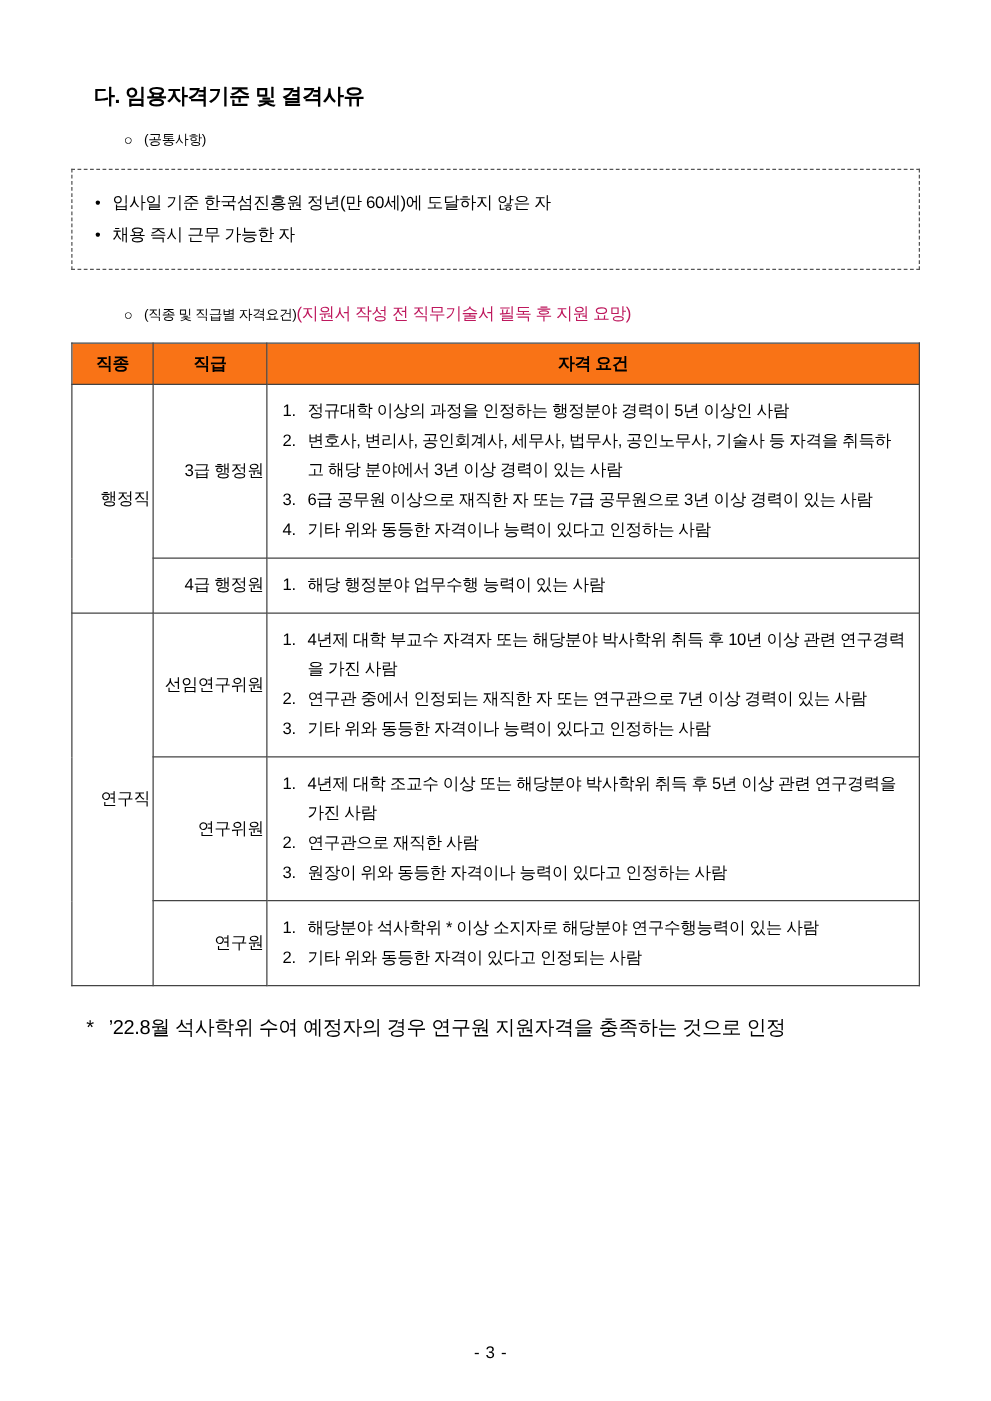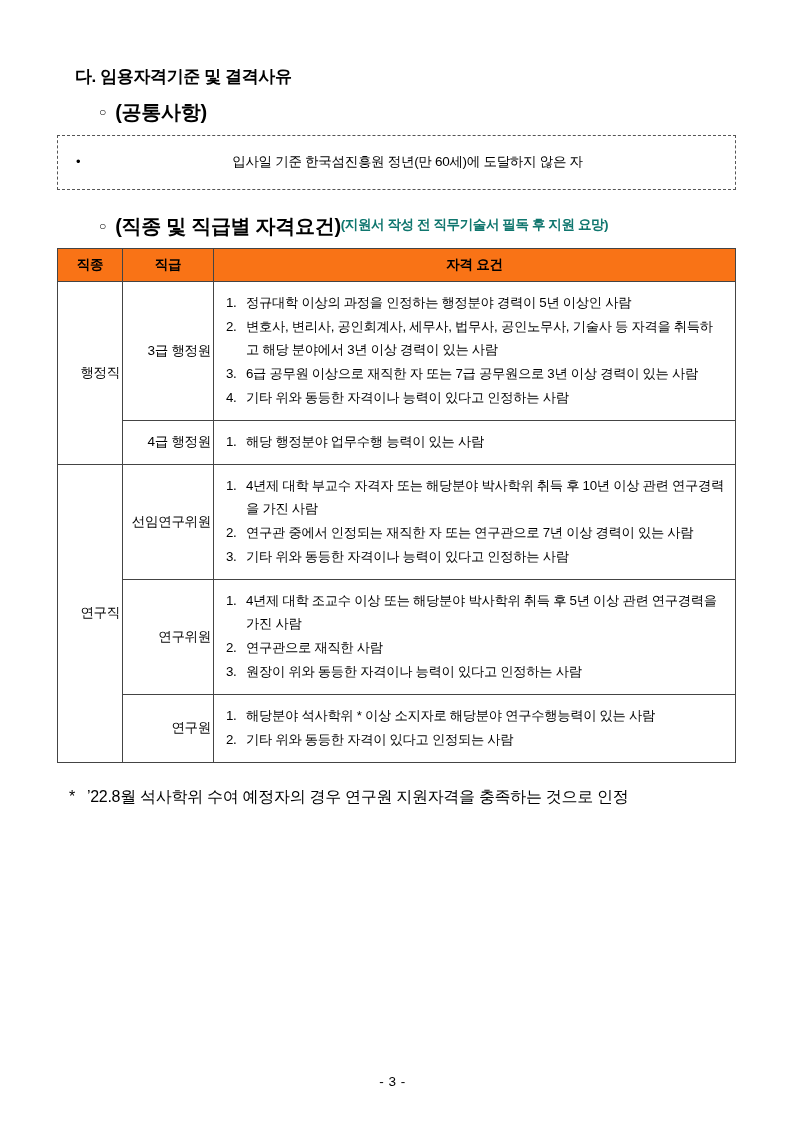--- a/index.html
+++ b/index.html
@@ -39,29 +39,29 @@
     align-items: flex-start;
     margin: 14px 0 0 42px;
   }
   .circle-marker {
     font-size: 12px;
     line-height: 20px;
     margin-right: 9px;
     flex: 0 0 auto;
   }
   .circle-text {
-    font-size: 20px;
-    font-weight: bold;
+    font-size: 11px;
+    font-weight: normal;
     letter-spacing: -0.3px;
     line-height: 20px;
   }
   .blue-note {
-    color: #0f766e;
-    font-size: 13.5px;
-    font-weight: bold;
+    color: #be185d;
+    font-size: 13.5px;
+    font-weight: normal;
     letter-spacing: -0.4px;
   }
 
   
   .common-box {
     margin: 13px 0 0 0;
     border: 1px dashed #555555;
     padding: 13px 10px 14px 18px;
     box-sizing: border-box;
     width: 679px;
@@ -70,21 +70,20 @@
     margin: 0;
     padding: 0;
     list-style: none;
   }
   .common-box li {
     font-size: 13.5px;
     letter-spacing: -0.3px;
     line-height: 26px;
     position: relative;
     padding-left: 14px;
-    text-align: center;
   }
   .common-box li:before {
     content: "\2022";
     position: absolute;
     left: 0;
     top: 0;
     font-size: 13px;
   }
 
   
@@ -174,20 +173,21 @@
   <h1 class="h-title">다. 임용자격기준 및 결격사유</h1>
 
   <div class="circle-row">
     <span class="circle-marker">○</span>
     <span class="circle-text">(공통사항)</span>
   </div>
 
   <div class="common-box">
     <ul>
       <li>입사일 기준 한국섬진흥원 정년(만 60세)에 도달하지 않은 자</li>
+      <li>채용 즉시 근무 가능한 자</li>
     </ul>
   </div>
 
   <div class="circle-row" style="margin-top:26px;">
     <span class="circle-marker">○</span>
     <span class="circle-text">(직종 및 직급별 자격요건)</span>
     <span class="blue-note">(지원서 작성 전 직무기술서 필독 후 지원 요망)</span>
   </div>
 
   <table class="qual">

